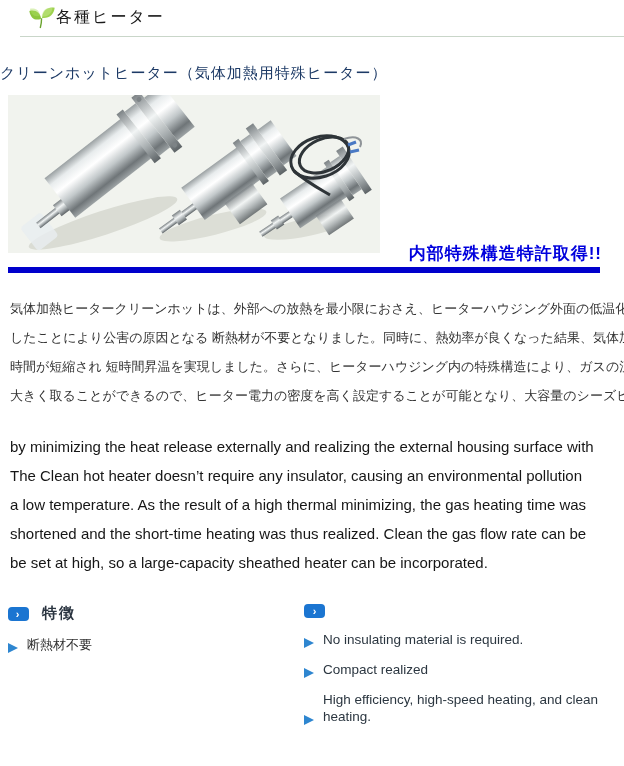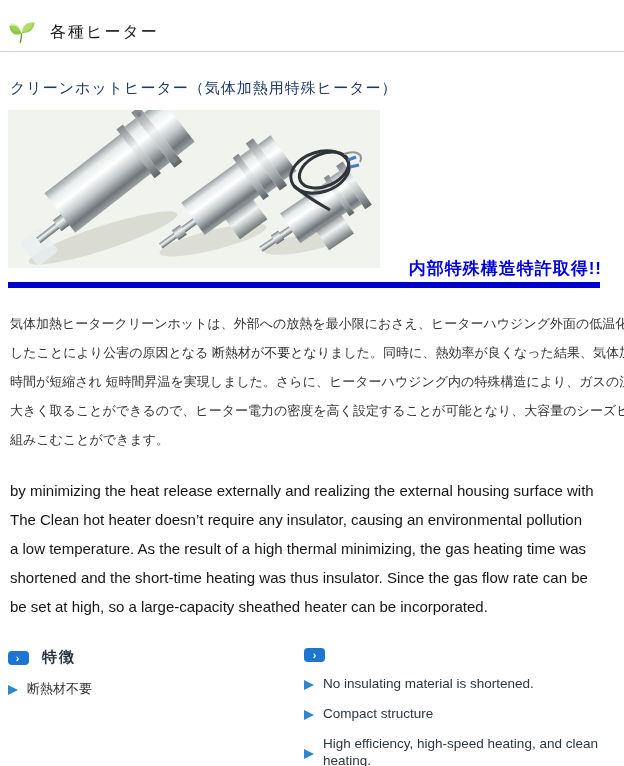--- a/index.html
+++ b/index.html
@@ -4,30 +4,31 @@
 <style>
   * { margin:0; padding:0; box-sizing:border-box; }
   html,body { background:#ffffff; }
   .page {
     width:624px; height:766px; background:#ffffff; position:relative;
     font-family:"Liberation Sans", sans-serif; overflow:hidden;
   }
 
   
   .top-header {
-    display:flex; align-items:center; gap:14px;
-    padding:18px 0 5px 8px;
+    display:flex; align-items:center; 
+    padding:3px 0 5px 8px;
     border-bottom:1px solid #c9d6c9;
+    margin-left:20px;
   }
   .leaf { width:28px; height:28px; }
   .top-title { font-size:16px; color:#1a1a1a; letter-spacing:2px; }
 
   
   .subtitle {
-    margin:27px 0 0 10px;
+    margin:27px 0 0 0;
     font-size:15px; color:#1d3a66; letter-spacing:1px;
   }
 
   
   .photo-row { position:relative; margin-top:12px; height:158px;padding-left:12px; }
   .photo { position:absolute; left:8px; top:0; width:372px; height:158px; display:block; }
   .patent-text {
     position:absolute; right:22px; bottom:-12px;
     font-size:17px; font-weight:bold; color:#0000dd; letter-spacing:1px;
   }
@@ -52,21 +53,21 @@
     font-size:15px; font-weight:bold; color:#2a3440;
     margin-bottom:6px;
   }
   .sec-head.ja { letter-spacing:2px; }
   .badge {
     width:21px; height:14px; background:#1b75d1; border-radius:4px;
     color:#ffffff; font-size:11px; font-weight:bold; line-height:12px;
     display:flex; align-items:center; justify-content:center; flex:none;
   }
   .bullet {
-    display:flex; align-items:center; gap:9px;
+    display:flex; align-items:flex-end; gap:9px;
     margin:13px 0; color:#333333; line-height:17px;
   }
   .col-left .bullet { font-size:13px; }
   .col-right .bullet { font-size:13.5px; color:#2b3640; }
   .tri {
     flex:none; margin-top:3px; width:0; height:0;
     border-left:10px solid #2e86d0;
     border-top:5px solid transparent;
     border-bottom:5px solid transparent;
   }
@@ -160,28 +161,27 @@
     <div class="patent-text">内部特殊構造特許取得!!</div>
   </div>
 
   <div class="blue-bar"></div>
 
   <div class="para-ja">
     <div>気体加熱ヒータークリーンホットは、外部への放熱を最小限におさえ、ヒーターハウジング外面の低温化を実現</div>
     <div>したことにより公害の原因となる 断熱材が不要となりました。同時に、熱効率が良くなった結果、気体加熱</div>
     <div>時間が短縮され 短時間昇温を実現しました。さらに、ヒーターハウジング内の特殊構造により、ガスの流速を</div>
     <div>大きく取ることができるので、ヒーター電力の密度を高く設定することが可能となり、大容量のシーズヒーターを</div>
-    <div>組みこむことができます。</div>
   </div>
 
   <div class="para-en">
     <div>by minimizing the heat release externally and realizing the external  housing  surface with</div>
     <div>The Clean hot heater doesn’t require any insulator, causing an environmental pollution</div>
     <div>a low temperature.   As the result of a high thermal minimizing, the gas heating time was</div>
-    <div>shortened and the short-time heating was  thus insulator. Since the gas flow rate can be</div>
+    <div>shortened and the short-time heating was  thus realized. Clean the gas flow rate can be</div>
     <div>be set at high, so a  large-capacity sheathed heater can be incorporated.</div>
   </div>
 
   <div class="features">
 
     <div class="col-left">
       <div class="sec-head ja">
         <span class="badge">›</span>
         <span>特徴</span>
       </div>
@@ -191,25 +191,25 @@
       </div>
 
     </div>
 
     <div class="col-right">
       <div class="sec-head">
         <span class="badge">›</span>
       </div>
       <div class="bullet">
         <span class="tri"></span>
-        <span>No insulating material is shortened.</span>
-      </div>
-      <div class="bullet">
-        <span class="tri"></span>
-        <span>Compact structure</span>
+        <span>No insulating material is required.</span>
+      </div>
+      <div class="bullet">
+        <span class="tri"></span>
+        <span>Compact realized</span>
       </div>
       <div class="bullet">
         <span class="tri"></span>
         <span>High efficiency, high-speed heating, and clean heating.</span>
       </div>
 
     </div>
 
   </div>
 </div>

